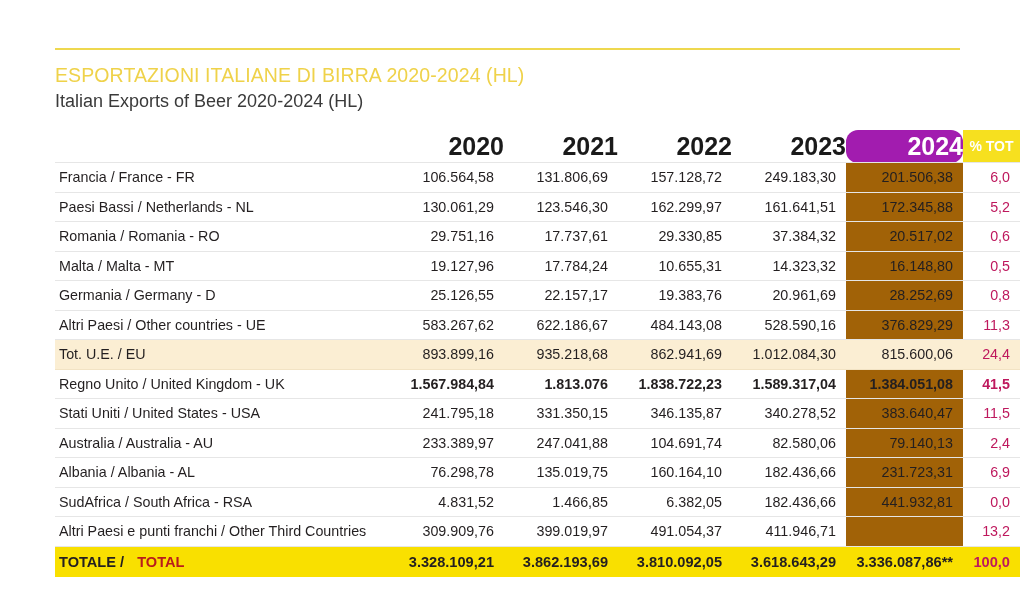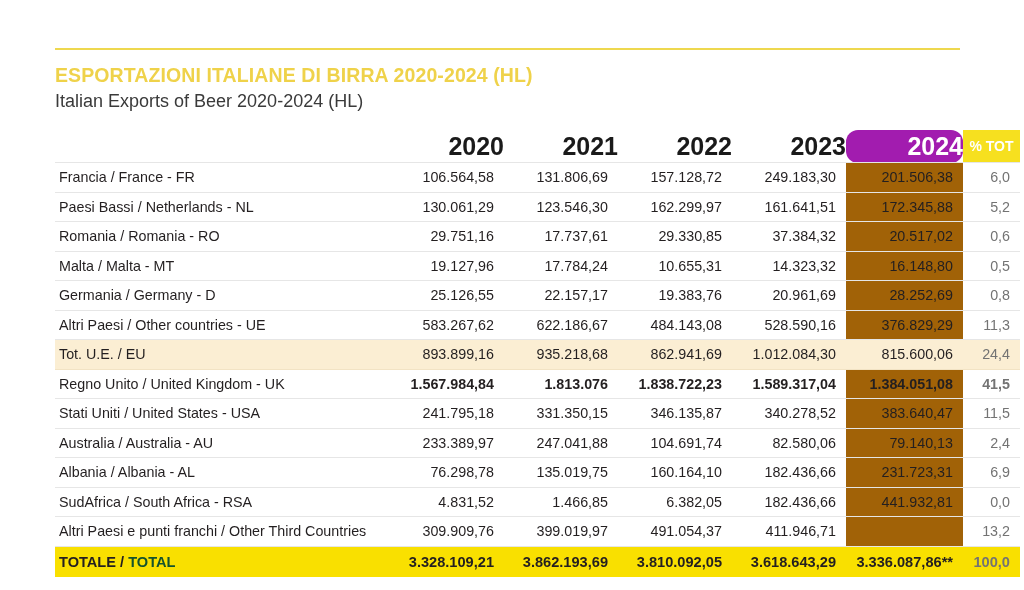--- a/index.html
+++ b/index.html
@@ -26,21 +26,21 @@
     top: 48px;
     width: 905px;
   }
   .top-rule {
     height: 2px;
     background: #eed84f;
     width: 100%;
   }
   .title {
     font-size: 19.5px;
-    font-weight: bold;
+    font-weight: normal;
     color: #efd24a;
     letter-spacing: 0.1px;
     margin-top: 14px;
     line-height: 1.15;
     white-space: nowrap;
   }
   .subtitle {
     font-size: 18px;
     font-weight: normal;
     color: #3a3a3a;
@@ -102,21 +102,21 @@
     color: #231f20;
   }
   tbody tr.row td.num {
     text-align: right;
     padding-right: 10px;
     color: #231f20;
   }
   tbody tr.row td.pct {
     text-align: right;
     padding-right: 10px;
-    color: #737373;
+    color: #be185d;
   }
   tbody tr.row td.col2024 {
     background: #a16207;
   }
   tbody tr.first td { border-top: 1px solid #e6e6e6; }
 
   tbody tr.subtotal td {
     background: #fbeed3;
     border-bottom: 1px solid #f2e3c4;
   }
@@ -130,21 +130,21 @@
     border-bottom: none;
     border-top: none;
     font-weight: bold;
     height: 30px;
     font-size: 14.6px;
   }
   tbody tr.grand td.col2024 { background: #f9e000; }
   tbody tr.grand td.label { font-weight: bold; }
 
   .it { }
-  .muted-total { color: #14532d; }
+  .muted-total { color: #b91c1c; margin-left: 9px; }
 </style>
 </head>
 <body>
 
 <div class="page">
   <div class="sheet">
 
     <div class="top-rule"></div>
 
     <div class="title">ESPORTAZIONI ITALIANE DI BIRRA 2020-2024 (HL)</div>

